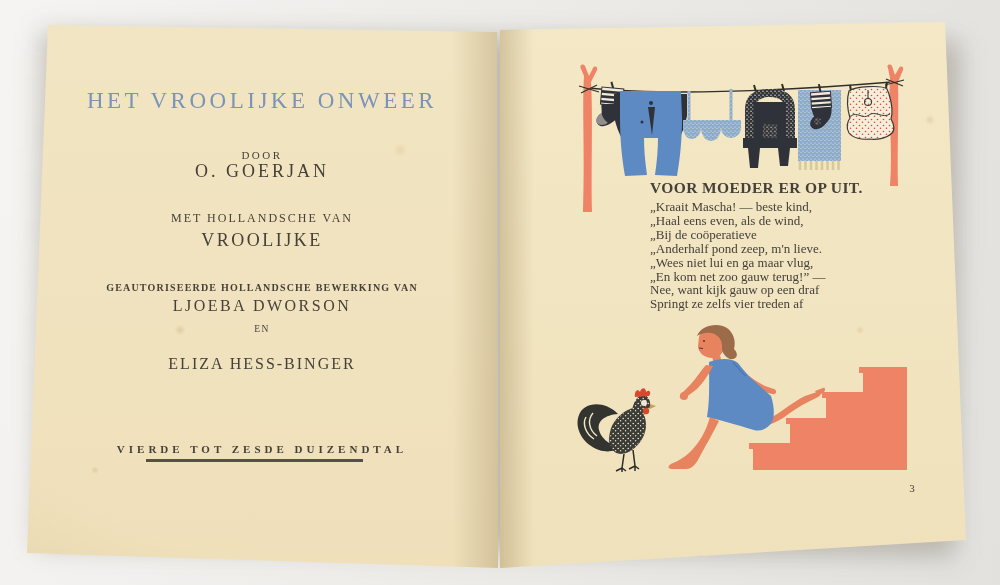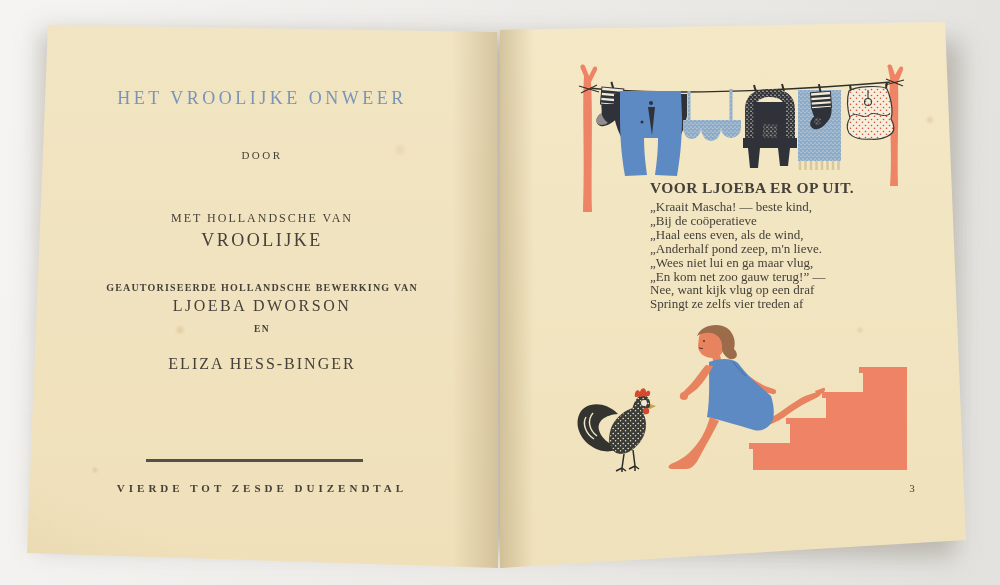--- a/index.html
+++ b/index.html
@@ -29,30 +29,30 @@
       radial-gradient(6px 6px at 860px 330px, rgba(170,120,60,.18), transparent 70%),
       radial-gradient(9px 9px at 700px 560px, rgba(170,120,60,.16), transparent 70%),
       radial-gradient(115% 105% at 70% 45%, rgba(0,0,0,0) 55%, rgba(140,100,35,.15) 88%, rgba(120,85,25,.30) 100%),
       linear-gradient(180deg, #f4e8c6, #efe1bb);
   }
   .gutter-l{position:absolute; left:452px; top:0; width:46px; height:585px;
     background:linear-gradient(to right, rgba(100,70,20,0) 0%, rgba(100,70,20,.20) 100%);}
   .gutter-r{position:absolute; left:500px; top:0; width:34px; height:585px;
     background:linear-gradient(to left, rgba(100,70,20,0) 0%, rgba(100,70,20,.22) 100%);}
   .t{position:absolute; color:var(--ink,#45413a); text-align:center; left:50px; width:424px;}
-  .title{top:88px; font-size:18px; letter-spacing:3.5px; color:var(--title-blue,#7a93b8);}
+  .title{top:88px; font-size:23px; letter-spacing:3.5px; color:var(--title-blue,#7a93b8);}
   .door{top:149px; font-size:11px; letter-spacing:2.5px;}
   .author{top:161px; font-size:18px; letter-spacing:3px;}
   .illus-label{top:211px; font-size:12px; letter-spacing:2px;}
   .illustrator{top:230px; font-size:18px; letter-spacing:2.5px;}
   .adapt-label{top:282px; font-size:10px; letter-spacing:1.2px; font-weight:bold;}
   .adapter1{top:297px; font-size:16px; letter-spacing:2.5px;}
-  .en{top:324px; font-size:9.5px; letter-spacing:1.5px; font-weight:bold;}
+  .en{top:324px; font-size:9.5px; letter-spacing:1.5px; font-weight:normal;}
   .adapter2{top:340px; font-size:16px; letter-spacing:2px;margin-top:15px;}
-  .edition{top:443px; font-size:11px; letter-spacing:4px; font-weight:bold;margin-top:39px;}
+  .edition{top:443px; font-size:11px; letter-spacing:4px; font-weight:bold;}
   .rule{position:absolute; left:146px; top:459px; width:217px; height:3px; background:var(--rule,#55504a);}
   .heading{position:absolute; left:650px; top:179px; font-size:15.5px; font-weight:bold;
     letter-spacing:.4px; color:var(--ink,#45413a); text-align:left; width:260px;}
   .poem{position:absolute; left:650px; top:200px; font-size:13px; line-height:13.9px;
     color:var(--ink,#45413a); text-align:left; width:230px;}
   .pagenum{position:absolute; left:903px; top:482px; width:18px; font-size:11px;
     color:var(--ink,#45413a); text-align:center;}
   .illu{position:absolute;}
   .illu-top{left:570px; top:58px;}
   .illu-bottom{left:572px; top:322px;}
@@ -86,20 +86,21 @@
       </pattern>
     </defs>
   </svg>
 
   <div class="book-shadow"></div>
 
   <div class="page-layer page-left">
     <div class="gutter-l"></div>
     <div class="t title">HET VROOLIJKE ONWEER</div>
     <div class="t door">DOOR</div>
+    <div class="t author">O. GOERJAN</div>
     <div class="t illus-label">MET HOLLANDSCHE VAN</div>
     <div class="t illustrator">VROOLIJKE</div>
     <div class="t adapt-label">GEAUTORISEERDE HOLLANDSCHE BEWERKING VAN</div>
     <div class="t adapter1">LJOEBA DWORSON</div>
     <div class="t en">EN</div>
     <div class="t adapter2">ELIZA HESS-BINGER</div>
     <div class="t edition">VIERDE TOT ZESDE DUIZENDTAL</div>
     <div class="rule"></div>
   </div>
 
@@ -170,30 +171,30 @@
 
       <g>
         <path d="M281,33 L280,27 M316,30 L317,24" stroke="#2f2e2a" stroke-width="2"></path>
         <path d="M279,33 C285,28 312,27 317,31 L319,36 C322,46 323,55 321,61 C324,66 325,72 322,75 C316,81 306,82 299,81 C292,82 283,80 279,75 C276,70 277,64 280,60 C277,50 277,40 279,33 Z" fill="url(#dotsPink)" stroke="#3a3a35" stroke-width="1.2"></path>
         <path d="M281,58 C287,53 293,62 299,57 C305,52 312,61 320,56" fill="none" stroke="#3a3a35" stroke-width="1"></path>
         <circle cx="298" cy="44" r="3.5" fill="none" stroke="#3a3a35" stroke-width="1.1"></circle>
         <path d="M298,40 L298,32" stroke="#3a3a35" stroke-width="1.1"></path>
       </g>
     </svg>
 
-    <div class="heading">VOOR LJOEBA ER OP UIT.</div>
+    <div class="heading">VOOR MOEDER ER OP UIT.</div>
 
     <div class="poem">
       <div>„Kraait Mascha! — beste kind,</div>
+      <div>„Haal eens even, als de wind,</div>
       <div>„Bij de coöperatieve</div>
-      <div>„Haal eens even, als de wind,</div>
       <div>„Anderhalf pond zeep, m'n lieve.</div>
       <div>„Wees niet lui en ga maar vlug,</div>
       <div>„En kom net zoo gauw terug!” —</div>
-      <div>Nee, want kijk vlug op een draf</div>
+      <div>Nee, want kijk gauw op een draf</div>
       <div>Springt ze zelfs vier treden af</div>
     </div>
 
     <svg class="illu illu-bottom" width="340" height="155" viewBox="0 0 340 155">
 
       <path d="M181,148 L181,127 L177,127 L177,121 L218,121 L218,102 L214,102 L214,96 L254,96 L254,76 L250,76 L250,70 L291,70 L291,51 L287,51 L287,45 L335,45 L335,148 Z" style="fill:var(--orange,#ee8365)"></path>
 
       <g>
         <path d="M46,92 C32,78 12,80 7,93 C2,105 10,122 27,128 C36,131 44,129 47,125 C37,123 29,116 27,108 C25,99 33,93 46,92 Z" fill="#33342f"></path>
         <path d="M14,95 C10,102 14,112 22,117 M21,91 C15,98 17,108 25,114" fill="none" style="stroke:var(--cream-speck,#f0e6c8)" stroke-width="1.4"></path>

